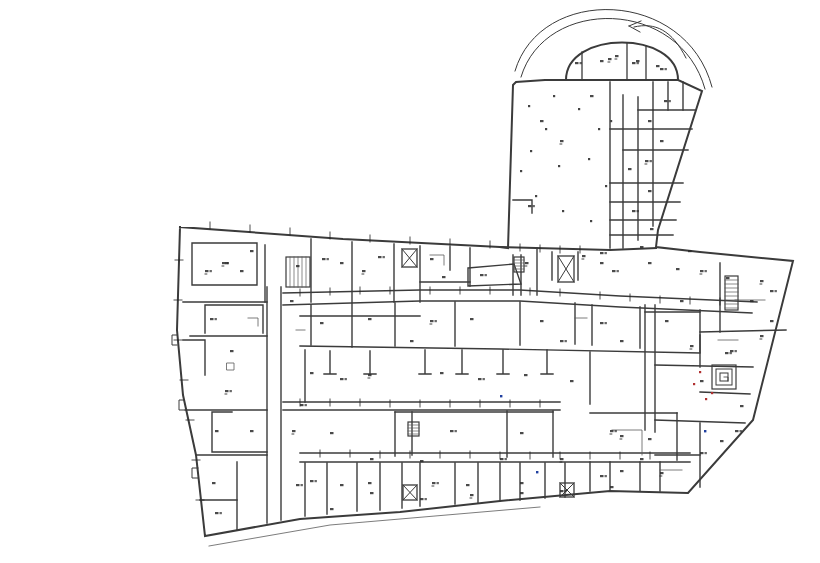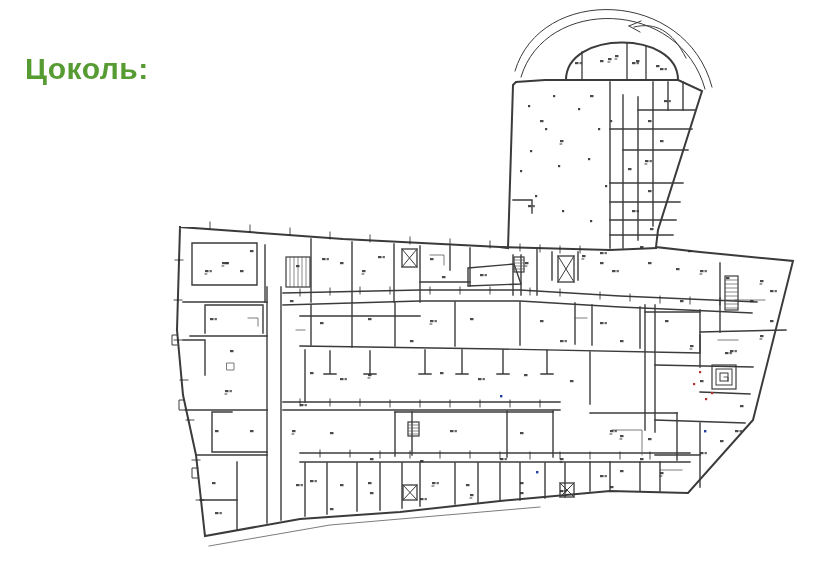--- a/index.html
+++ b/index.html
@@ -6,21 +6,20 @@
   .canvas{position:relative;width:820px;height:563px;background:#ffffff;overflow:hidden;
           font-family:"Liberation Sans", sans-serif;}
   .page-title{position:absolute;left:25px;top:52px;font-size:30px;font-weight:600;
               letter-spacing:0.5px;font-family:"Liberation Sans", sans-serif;}
   svg{position:absolute;left:0;top:0;}
 </style>
 </head>
 <body>
 
 <div class="canvas">
-  <div class="page-title" style="color: rgb(87, 155, 51);">Цоколь:</div>
 
   <svg id="plan" width="820" height="563" viewBox="0 0 820 563">
     <g id="g-outline">
         <path d="M180,227 L343,239 L500,247 L508,248 L513,85 L516,82 L545,80 L566,80 M678,80 L702,91 L658,230 L656,247 L700,252 L793,261 L753,420 L688,493 L610,491 L500,501 L400,512 L300,519 L205,536 L196,455 L183,395 L177,330 L180,227" fill="none" stroke="#3b3b3b" stroke-width="2" stroke-linecap="square"></path>
         <path d="M500,247 L610,250 L656,248" fill="none" stroke="#3b3b3b" stroke-width="2" stroke-linecap="square"></path>
         <path d="M209,546 L330,525 L470,513 L540,507" fill="none" stroke="#5a5a5a" stroke-width="0.8" stroke-linecap="square"></path>
         <path d="M177,335 h-5 v10 h5 M184,400 h-5 v10 h5 M198,468 h-6 v10 h6" fill="none" stroke="#3b3b3b" stroke-width="1" stroke-linecap="square"></path>
       </g>
     <g id="g-ramp">
         <path d="M515,71 C540,-15 686,-12 712,87" fill="none" stroke="#3b3b3b" stroke-width="1" stroke-linecap="square"></path>

